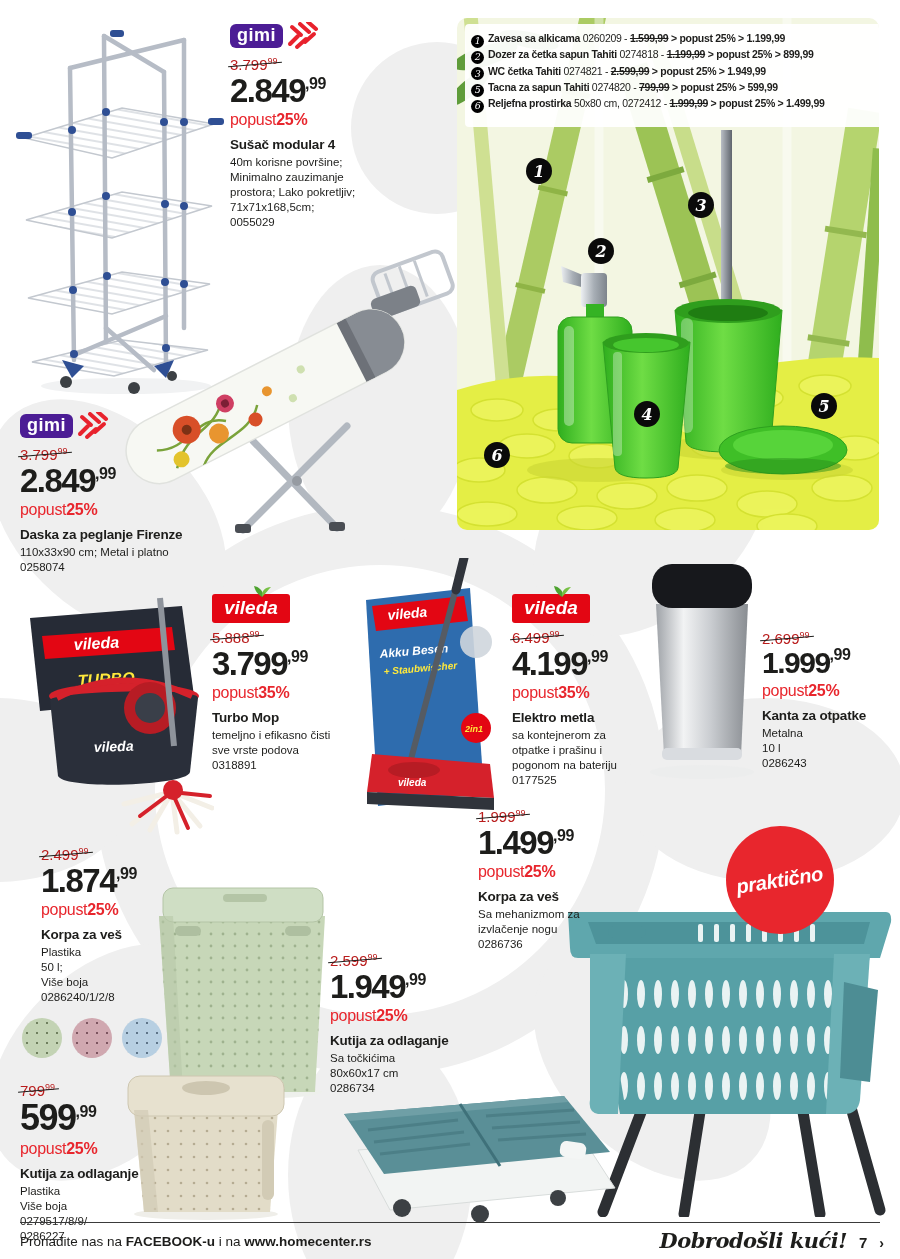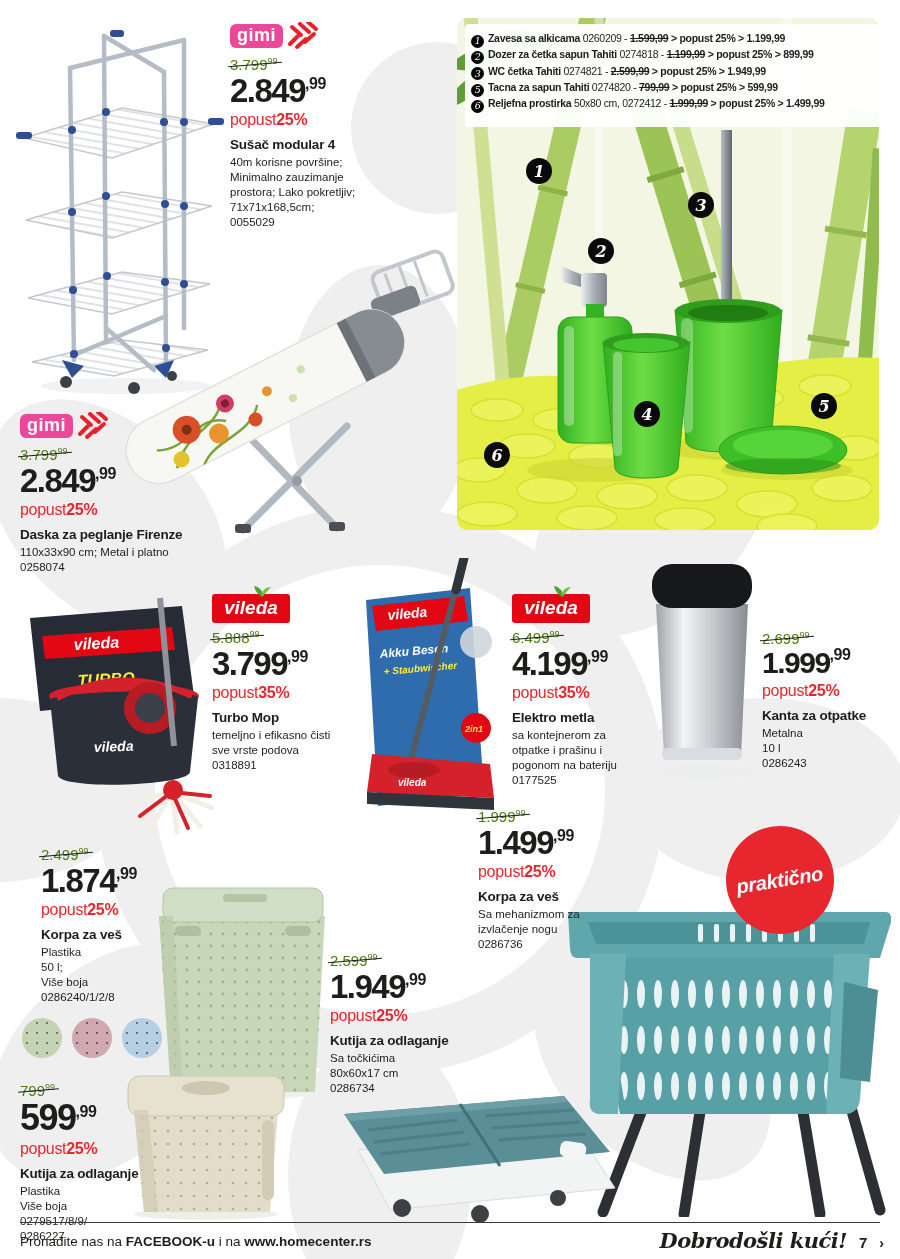--- a/index.html
+++ b/index.html
@@ -3,27 +3,27 @@
 <meta charset="utf-8">
 <style>
   html,body{margin:0;padding:0;}
   .page{position:relative;width:900px;height:1259px;background:#ffffff;overflow:hidden;
         font-family:"Liberation Sans",sans-serif;color:#1d1d1b;}
   .watermark{position:absolute;left:0;top:0;z-index:0;}
   .photo{position:absolute;z-index:1;}
   .pcard{position:absolute;z-index:3;}
   
   .brand-row{display:flex;align-items:center;gap:4px;margin-bottom:6px;position:relative;}
-  .gimi-word{background:#ec4899;color:#fff;font-weight:700;font-size:18px;letter-spacing:.5px;
+  .gimi-word{background:#4c1d95;color:#fff;font-weight:700;font-size:18px;letter-spacing:.5px;
              padding:2px 7px 4px;border-radius:6px;line-height:1;}
   .vileda-box{background:#e30613;color:#fff;font-weight:700;font-style:italic;font-size:19px;
               padding:4px 12px 6px;border-radius:3px;line-height:1;display:inline-block;}
   .vileda-leaf{position:absolute;top:-9px;left:40px;}
   
-  .old{position:relative;display:inline-block;font-size:15px;color:#4d7c0f;margin-bottom:1px;}
+  .old{position:relative;display:inline-block;font-size:15px;color:#b91c1c;margin-bottom:1px;}
   .old .osup{font-size:9px;vertical-align:super;}
   .old::after{content:"";position:absolute;left:-2px;right:-4px;top:8px;
               border-top:1.8px solid #1d1d1b;transform:rotate(-5deg);}
   .price-row{font-weight:700;font-size:33px;letter-spacing:-1.5px;line-height:1.02;color:#1d1d1b;}
   .price-row .psup{font-size:16px;position:relative;top:-13px;letter-spacing:-.5px;}
   .disc{color:#e8262d;font-size:16px;margin-top:3px;letter-spacing:-.3px;}
   .disc .dl{font-weight:400;}
   .disc b{font-weight:800;}
   .pname{font-weight:700;font-size:13.5px;margin-top:8px;letter-spacing:-.2px;}
   .pdesc{font-size:11.5px;line-height:1.32;white-space:pre-line;margin-top:3px;}

